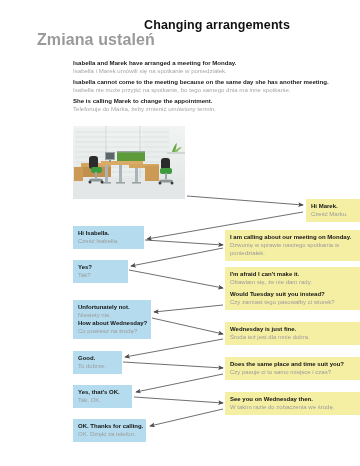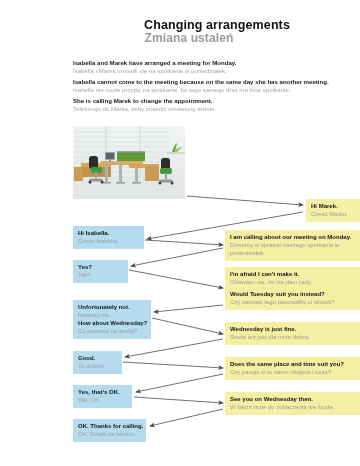--- a/index.html
+++ b/index.html
@@ -24,22 +24,22 @@
     left: 0; top: 18px; width: 360px;
     text-align: center;
     font-size: 12.5px;
     font-weight: bold;
     color: #111111;
     letter-spacing: 0.1px;
   }
   .title-pl {
     position: absolute;
     left: 0; top: 31px; width: 304px;
-    text-align: center;
-    font-size: 12px;
+    text-align: left;
+    font-size: 16px;
     font-weight: bold;
     color: #9a9a9a;
     letter-spacing: 0.1px;
   }
 
   
   .intro { position: absolute; left: 36px; width: 300px; }
   .intro-en {
     font-size: 6.1px;
     font-weight: bold;

